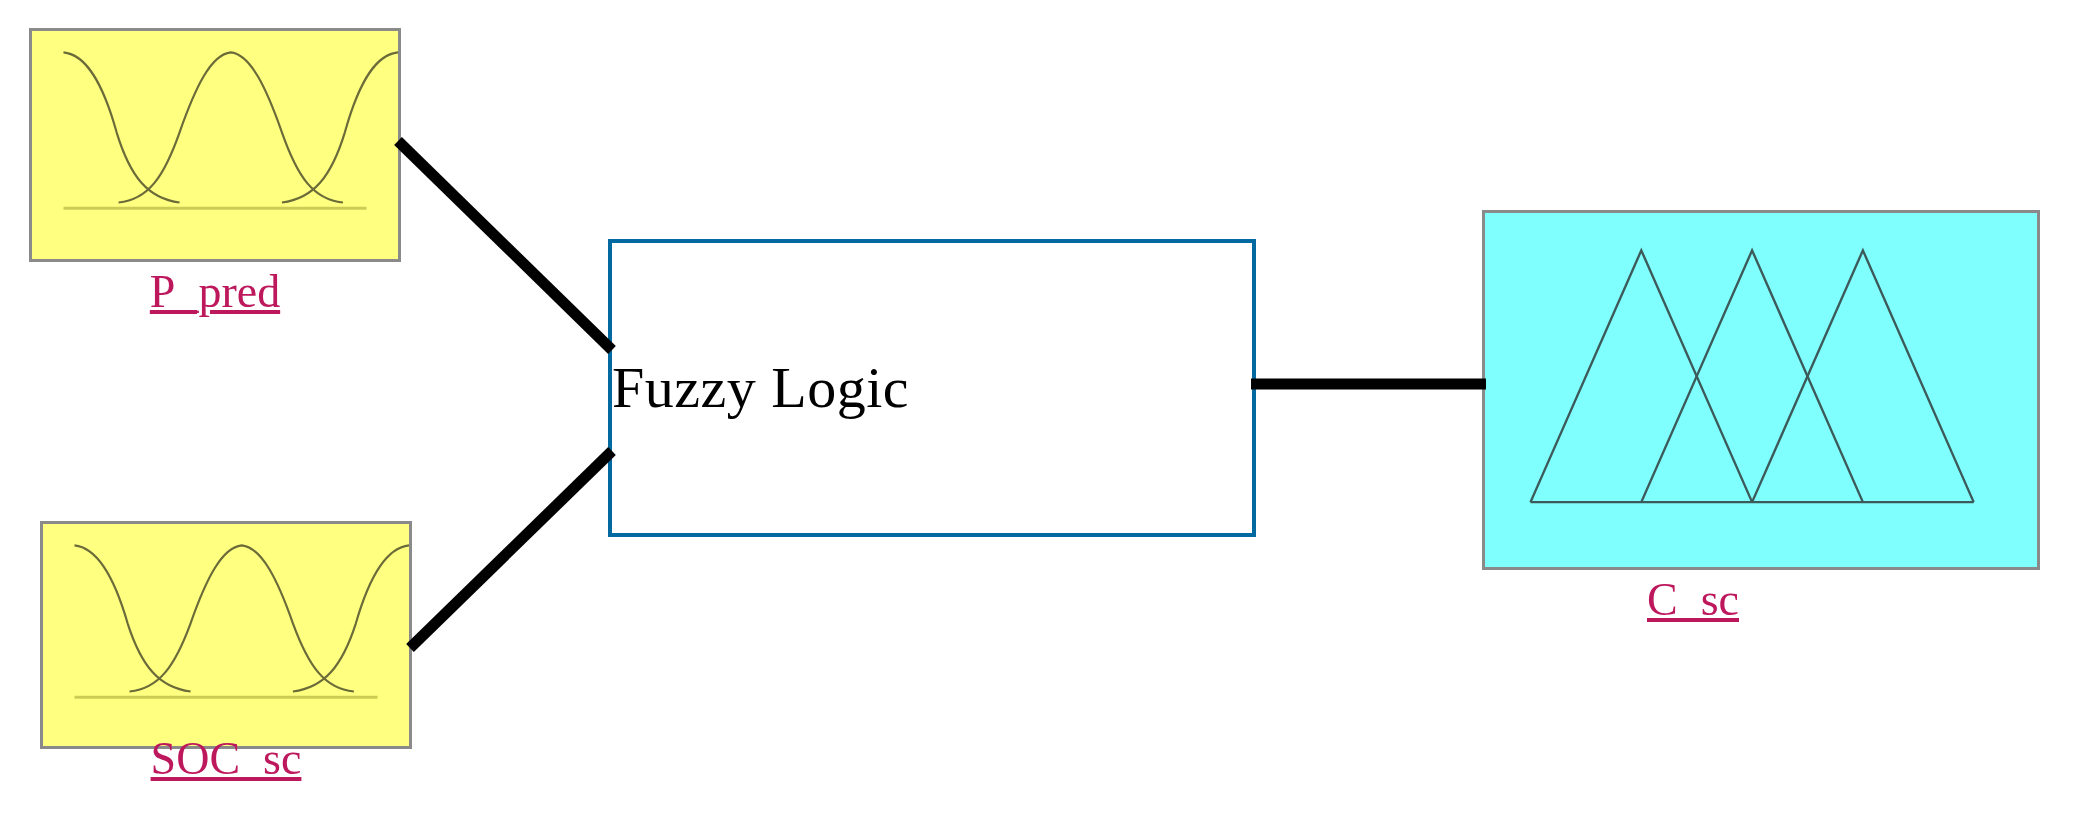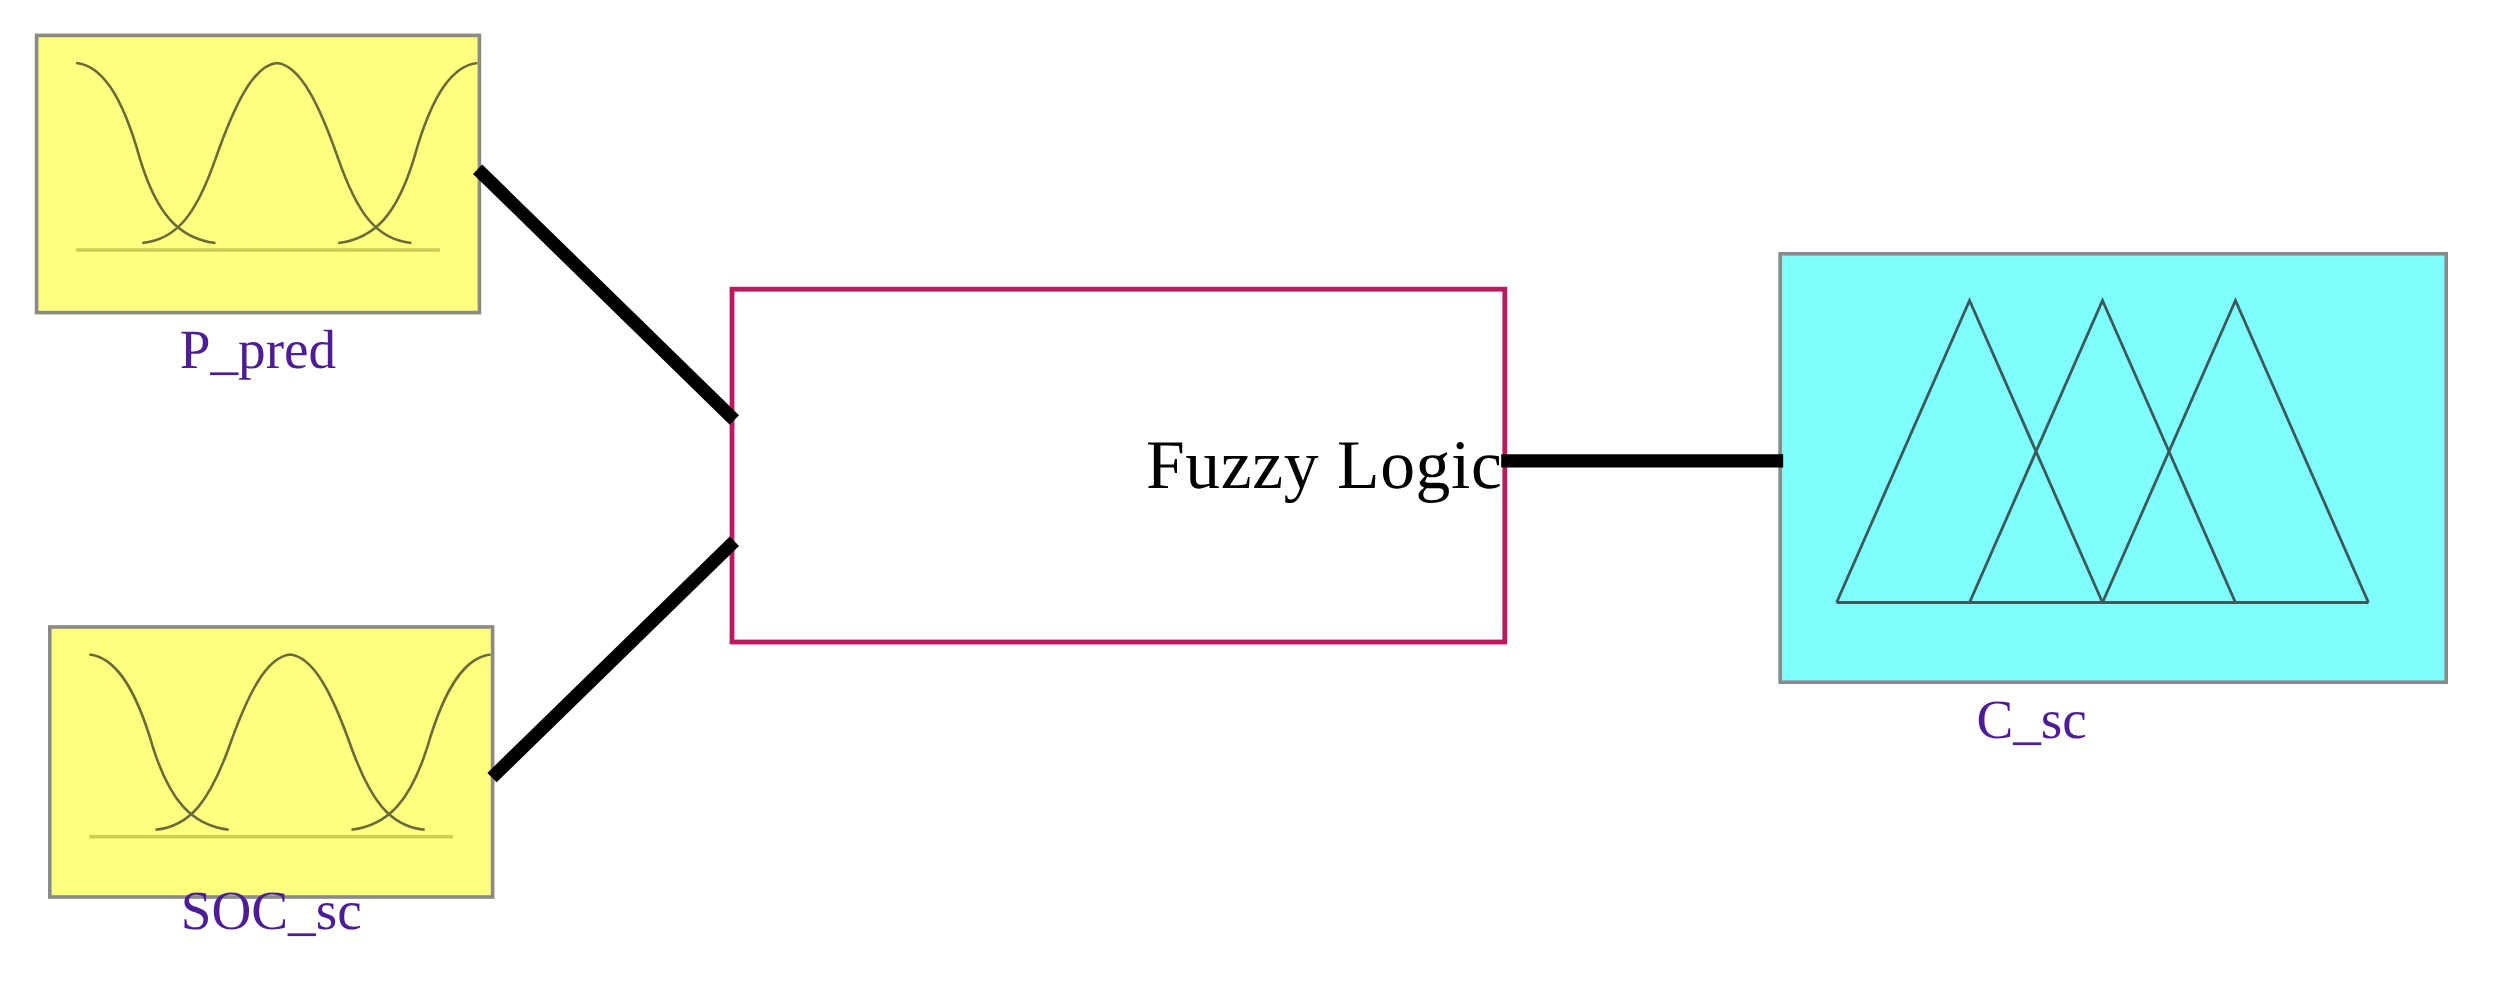--- a/index.html
+++ b/index.html
@@ -50,36 +50,37 @@
   .tri-baseline {
     fill: none;
     stroke: #3c5a5a;
     stroke-width: 2.4;
   }
 
   
   .box-label {
     position: absolute;
     text-align: center;
-    color: #4c1d95;
+    color: #be185d;
     font-size: 46px;
     line-height: 1.05;
     white-space: nowrap;
     font-family: "Liberation Serif", "DejaVu Serif", serif;
+    text-decoration: underline;
   }
 
   
   #controller-block {
     position: absolute;
     box-sizing: border-box;
     background: #ffffff;
-    border: 4px solid #be185d;
+    border: 4px solid #0369a1;
     display: flex;
     align-items: center;
-    justify-content: flex-end;
+    justify-content: flex-start;
   }
   #controller-title {
     text-align: center;
     font-size: 58px;
     line-height: 1.22;
     color: #000000;
     letter-spacing: 0.5px;
     font-family: "Liberation Serif", "DejaVu Serif", serif;
   }
 

